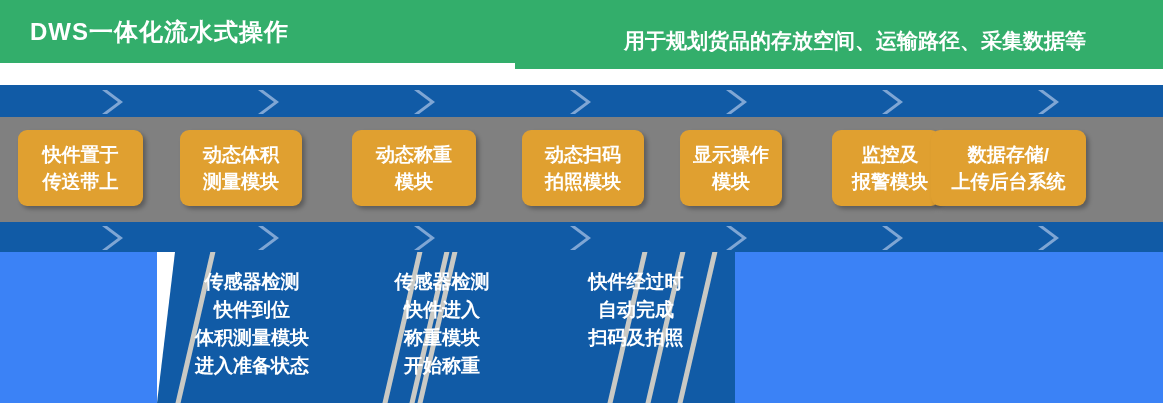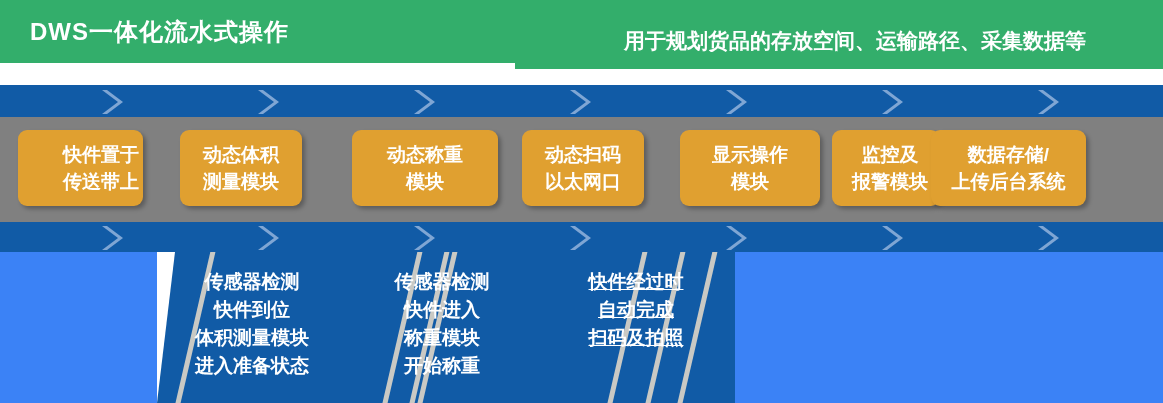--- a/index.html
+++ b/index.html
@@ -144,29 +144,29 @@
       </div>
       <div class="chev" style="left: 1034px; top: 2px;">
         <svg width="26" height="30" viewBox="0 0 26 30">
           <path d="M4 3 L20 15 L4 27 L9 27 L25 15 L9 3 Z" fill="#7fa6d4"></path>
         </svg>
       </div>
     </div>
 
   <div id="grayband"></div>
   <div id="modboxes">
-      <div class="modbox" style="left: 18px; width: 125px; justify-content: flex-end;"><span>快件置于
+      <div class="modbox" style="left: 18px; width: 125px;"><span>快件置于
 传送带上</span></div>
       <div class="modbox" style="left: 180px; width: 122px;"><span>动态体积
 测量模块</span></div>
-      <div class="modbox" style="left: 352px; width: 146px;"><span>动态称重
+      <div class="modbox" style="left: 352px; width: 124px;"><span>动态称重
 模块</span></div>
       <div class="modbox" style="left: 522px; width: 122px;"><span>动态扫码
-以太网口</span></div>
-      <div class="modbox" style="left: 680px; width: 140px;"><span>显示操作
+拍照模块</span></div>
+      <div class="modbox" style="left: 680px; width: 102px;"><span>显示操作
 模块</span></div>
       <div class="modbox" style="left: 832px; width: 108px; padding-left: 12px;"><span>监控及
 报警模块</span></div>
       <div class="modbox" style="left: 931px; width: 155px;"><span>数据存储/
 上传后台系统</span></div>
     </div>
 
   <div class="bluebar" id="bluebar-mid">
       <div class="chev" style="left: 98px; top: 1px;">
         <svg width="26" height="30" viewBox="0 0 26 30">
@@ -217,19 +217,19 @@
         <div class="stripe" style="left: 528px;"></div>
         <div class="stripe" style="left: 560px;"></div>
         <div class="btext" style="left: 0px; width: 190px; right: auto; top: 16px;">传感器检测
 快件到位
 体积测量模块
 进入准备状态</div>
         <div class="btext" style="left: 190px; width: 190px; right: auto; top: 16px;">传感器检测
 快件进入
 称重模块
 开始称重</div>
-        <div class="btext" style="left: 380px; width: 198px; right: auto; top: 16px; text-decoration: underline;">快件经过时
+        <div class="btext" style="left: 380px; width: 198px; right: auto; top: 16px;">快件经过时
 自动完成
 扫码及拍照</div>
       </div>
     </div>
 
 </div>
 
 </body></html>

